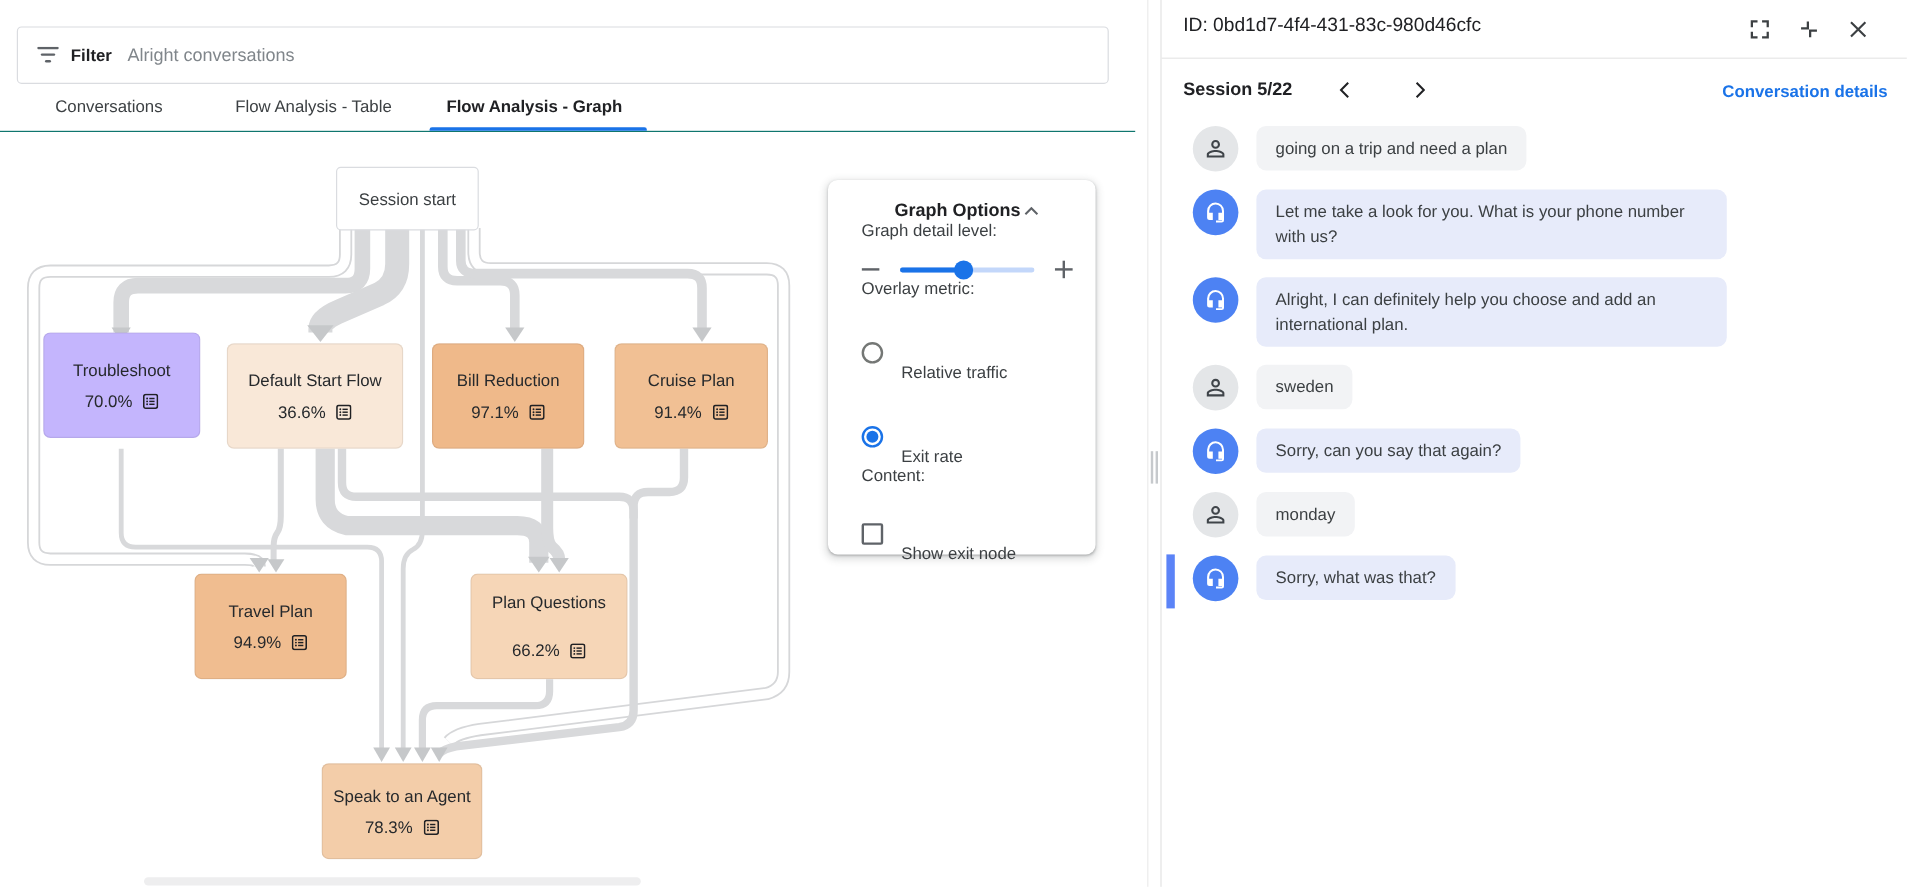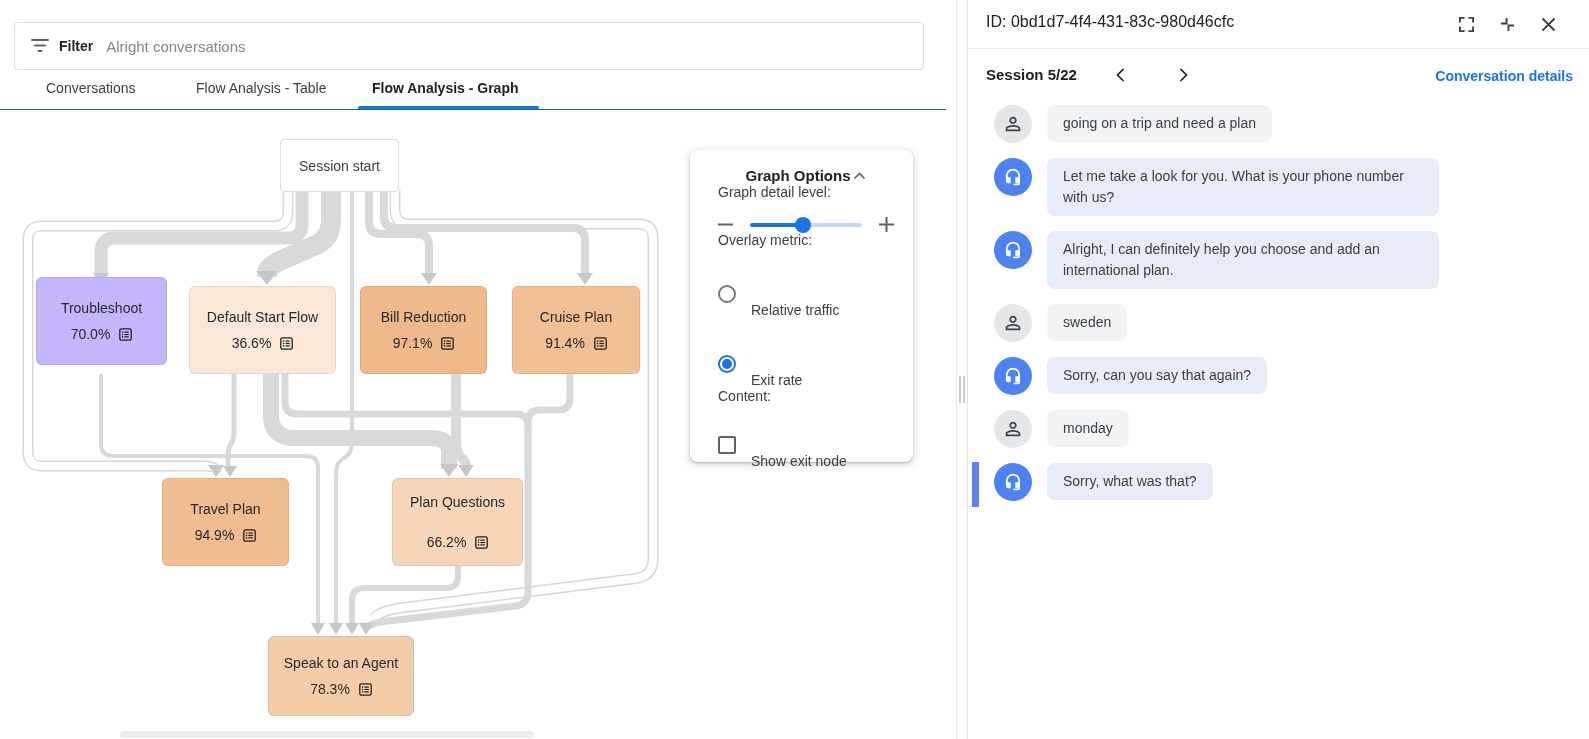--- a/index.html
+++ b/index.html
@@ -227,21 +227,21 @@
             <rect x="0.8" y="0.8" width="11.4" height="11.4" rx="1.6" fill="none" stroke="#202124" stroke-width="1.3"></rect>
             <circle cx="3.6" cy="4.1" r="0.8"></circle>
             <circle cx="3.6" cy="6.5" r="0.8"></circle>
             <circle cx="3.6" cy="8.9" r="0.8"></circle>
             <rect x="5.4" y="3.5" width="4.4" height="1.2"></rect>
             <rect x="5.4" y="5.9" width="4.4" height="1.2"></rect>
             <rect x="5.4" y="8.3" width="4.4" height="1.2"></rect>
           </svg>
         </div>
       </div>
-      <div class="flow-node" style="left: 268px; top: 636px; width: 146px; height: 80px; background: rgb(243, 205, 169);">
+      <div class="flow-node" style="left: 268px; top: 636px; width: 134px; height: 80px; background: rgb(243, 205, 169);">
         <div class="fn-label">Speak to an Agent</div>
         <div class="fn-meta">
           <span class="fn-pct">78.3%</span>
           <svg width="13" height="13" viewBox="0 0 13 13" fill="#202124">
             <rect x="0.8" y="0.8" width="11.4" height="11.4" rx="1.6" fill="none" stroke="#202124" stroke-width="1.3"></rect>
             <circle cx="3.6" cy="4.1" r="0.8"></circle>
             <circle cx="3.6" cy="6.5" r="0.8"></circle>
             <circle cx="3.6" cy="8.9" r="0.8"></circle>
             <rect x="5.4" y="3.5" width="4.4" height="1.2"></rect>
             <rect x="5.4" y="5.9" width="4.4" height="1.2"></rect>

